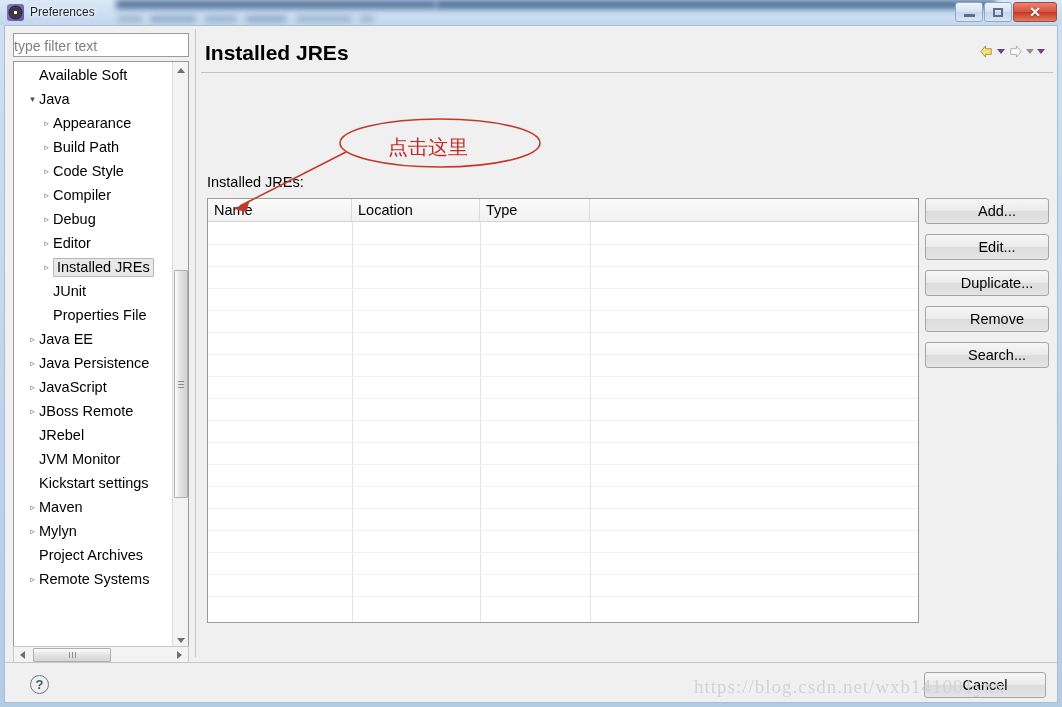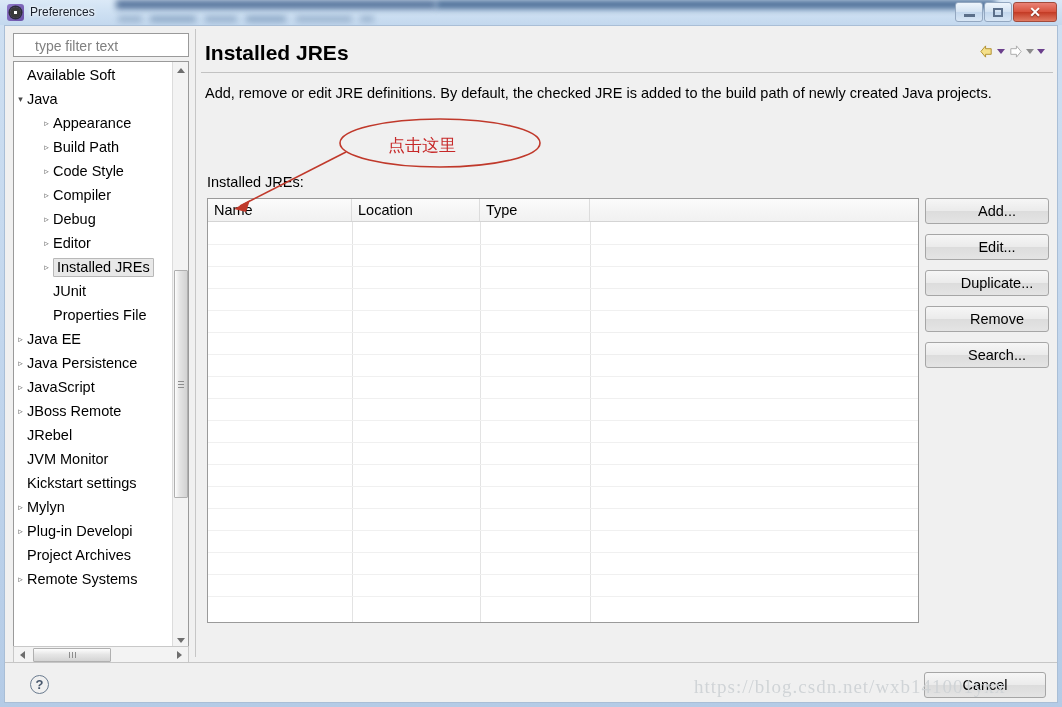--- a/index.html
+++ b/index.html
@@ -77,21 +77,21 @@
   }
 
   
   #tree-panel {
     position:absolute; left:4px; top:3px; width:185px; height:628px;
   }
   #filter-box {
     position:absolute; left:4px; top:4px; width:176px; height:24px;
     background:#fff; border:1px solid #9a9a9a;
     font-size:14px; color:#808080;
-    padding:2px 0 0 21px; line-height:20px;
+    padding:2px 0 0 0; line-height:20px;
   }
   #tree-outer {
     position:absolute; left:4px; top:32px; width:176px; height:589px;
     background:#fff; border:1px solid #9a9a9a;
     overflow:hidden;
   }
   #tree-list {
     position:absolute; left:0; top:0; width:159px; height:570px;
     overflow:hidden;
   }
@@ -99,21 +99,21 @@
     position:relative; height:24px; line-height:24px;
     font-size:14.5px; color:#000; white-space:nowrap;
     padding-left:0;
   }
   .tnode .tw {
     display:inline-block; width:13px; text-align:center;
     font-size:9px; color:#6d6d6d; vertical-align:middle;
   }
   .tnode .tw.open { color:#4a4a4a; }
   .tnode .tlabel { vertical-align:middle; }
-  .lvl1 { padding-left:0; }
+  .lvl1 { padding-left:12px; }
   .lvl2 { padding-left:26px; }
   .tnode.selected .tlabel {
     background:#e8e8e8; border:1px solid #b8b8b8;
     padding:0px 3px 1px 3px; border-radius:1px;
   }
 
   
   #tree-vsb {
     position:absolute; right:0px; top:0px; width:16px; height:587px;
     background:#f3f3f3; border-left:1px solid #dcdcdc;
@@ -291,21 +291,21 @@
     position:absolute; left:694px; top:676px;
     font-family:"Liberation Serif", serif;
     font-size:19px; color:#cfd3d6; letter-spacing:1px;
     white-space:nowrap; opacity:.95;
   }
 
   
   #annot { position:absolute; left:0; top:0; width:1062px; height:707px; pointer-events:none; }
   #annot-text {
     position:absolute; left:388px; top:134px;
-    font-size:17px; color:#c62828;
+    font-size:20px; color:#c62828;
     font-family:"DejaVu Sans", sans-serif;
   }
 </style>
 </head>
 <body>
 
 <div id="window">
 
   <div id="titlebar">
     <div class="blur-streak" id="bs1"></div>
@@ -350,22 +350,22 @@
             <div class="tnode lvl2 selected"><span class="tw">▹</span><span class="tlabel">Installed JREs</span></div>
             <div class="tnode lvl2"><span class="tw">&nbsp;</span><span class="tlabel">JUnit</span></div>
             <div class="tnode lvl2"><span class="tw">&nbsp;</span><span class="tlabel">Properties File</span></div>
             <div class="tnode lvl1"><span class="tw">▹</span><span class="tlabel">Java EE</span></div>
             <div class="tnode lvl1"><span class="tw">▹</span><span class="tlabel">Java Persistence</span></div>
             <div class="tnode lvl1"><span class="tw">▹</span><span class="tlabel">JavaScript</span></div>
             <div class="tnode lvl1"><span class="tw">▹</span><span class="tlabel">JBoss Remote</span></div>
             <div class="tnode lvl1"><span class="tw">&nbsp;</span><span class="tlabel">JRebel</span></div>
             <div class="tnode lvl1"><span class="tw">&nbsp;</span><span class="tlabel">JVM Monitor</span></div>
             <div class="tnode lvl1"><span class="tw">&nbsp;</span><span class="tlabel">Kickstart settings</span></div>
+            <div class="tnode lvl1"><span class="tw">▹</span><span class="tlabel">Maven</span></div>
             <div class="tnode lvl1"><span class="tw">▹</span><span class="tlabel">Mylyn</span></div>
-            <div class="tnode lvl1"><span class="tw">▹</span><span class="tlabel">Plug-in Developi</span></div>
             <div class="tnode lvl1"><span class="tw">&nbsp;</span><span class="tlabel">Project Archives</span></div>
             <div class="tnode lvl1"><span class="tw">▹</span><span class="tlabel">Remote Systems</span></div>
           </div>
 
         <div id="tree-vsb">
           <div class="sb-arrow" id="vsb-up">
             <div class="ar"></div>
           </div>
           <div id="vsb-thumb">
             <div class="grip"></div>
@@ -401,21 +401,20 @@
         <div class="navcaret"></div>
         <svg class="navarrow" viewBox="0 0 16 16">
           <path d="M9 2 L14 8 L9 14 L9 11 L3 11 L3 5 L9 5 Z" fill="#ffffff" stroke="#a9a9a9" stroke-width="1"></path>
         </svg>
         <div class="navcaret gray"></div>
         <div class="navcaret"></div>
       </div>
 
       <div id="title-rule"></div>
 
-      <div id="desc">Add, remove or edit JRE definitions. By default, the checked JRE is added to the build path of newly created Java projects.</div>
       <div id="jre-label">Installed JREs:</div>
 
       <div id="table">
         <div id="thead">
           <div class="th" id="th-name">Name</div>
           <div class="th" id="th-loc">Location</div>
           <div class="th" id="th-type">Type</div>
           <div class="th" id="th-pad"></div>
         </div>
 

